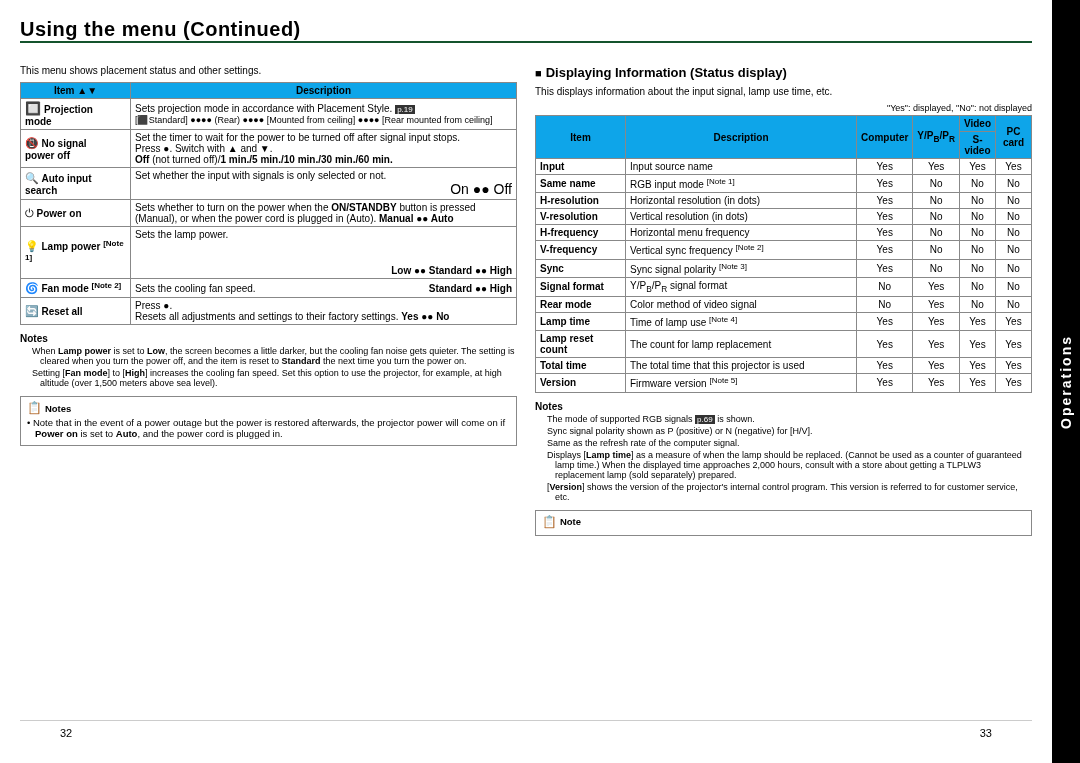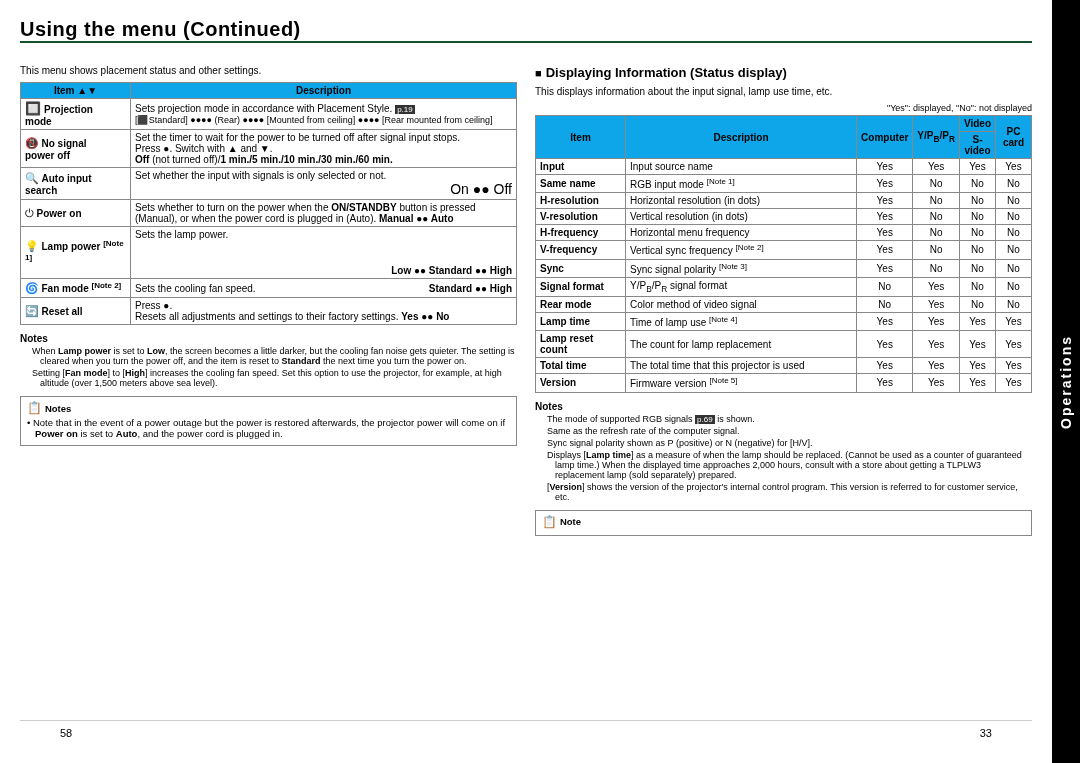--- a/index.html
+++ b/index.html
@@ -355,38 +355,38 @@
               <td style="text-align:center;">Yes</td>
               <td style="text-align:center;">Yes</td>
             </tr>
           </tbody>
         </table>
 
         <div class="notes-section">
           <div class="notes-title">Notes</div>
           <ol class="notes-list" style="padding-left:12px; font-size:9px;">
             <li>The mode of supported RGB signals <span style="background:#333;color:#fff;font-size:8px;padding:0 2px;">p.69</span> is shown.</li>
+            <li>Sync signal polarity shown as P (positive) or N (negative) for [H/V].</li>
             <li>Same as the refresh rate of the computer signal.</li>
-            <li>Sync signal polarity shown as P (positive) or N (negative) for [H/V].</li>
             <li>Displays [<span class="bold">Lamp time</span>] as a measure of when the lamp should be replaced. (Cannot be used as a counter of guaranteed lamp time.) When the displayed time approaches 2,000 hours, consult with a store about getting a TLPLW3 replacement lamp (sold separately) prepared.</li>
             <li>[<span class="bold">Version</span>] shows the version of the projector's internal control program. This version is referred to for customer service, etc.</li>
           </ol>
         </div>
 
         <div class="note-box" style="margin-top:8px;">
           <div class="note-box-title">
             <span class="note-icon">📋</span>
             <span>Note</span>
           </div>
         </div>
       </div>
     </div>
 
     <div class="page-numbers">
-      <span>58</span>
+      <span>32</span>
       <span>33</span>
     </div>
   </div>
 
   <div class="right-sidebar">
     <span class="sidebar-label">Operations</span>
   </div>
 </div>
 
 </body></html>

